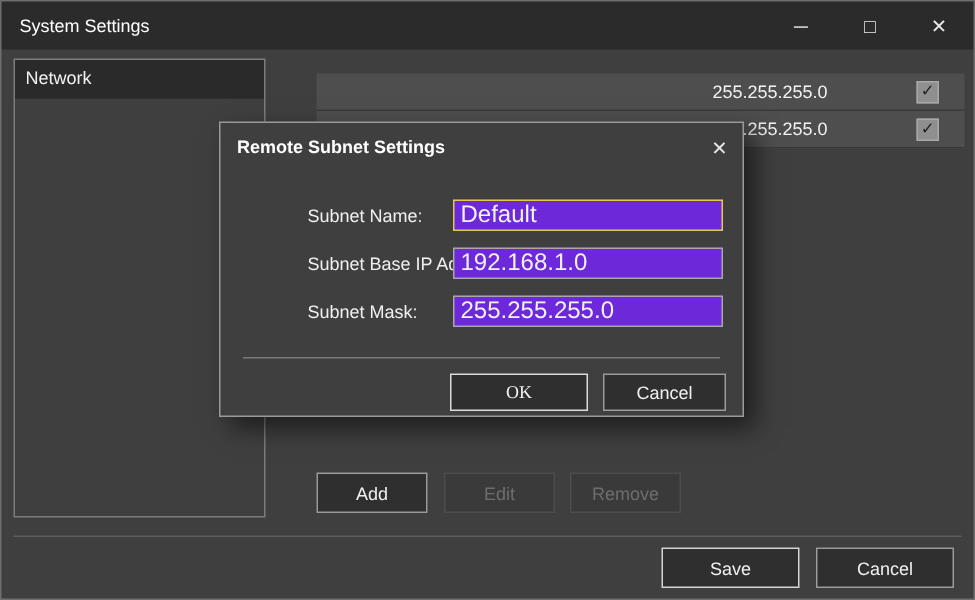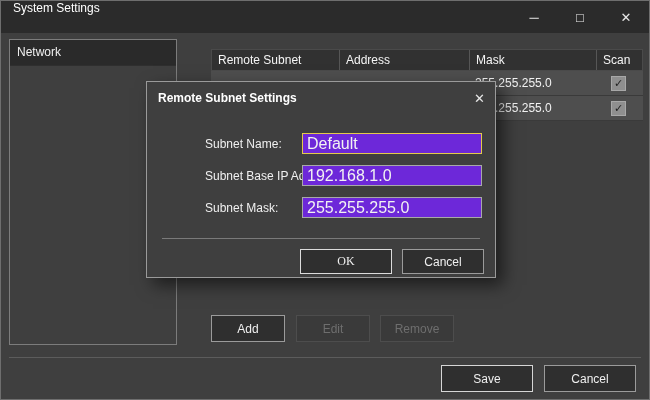--- a/index.html
+++ b/index.html
@@ -3,21 +3,21 @@
 <meta charset="utf-8">
 <style>
   * { margin:0; padding:0; box-sizing:border-box; }
   body { background:#1e1e1e; font-family:"Liberation Sans", sans-serif; }
   .window {
     position:relative; width:650px; height:400px;
     background:#3f3f3f; border:1px solid #6e6e6e;
     color:#f0f0f0; font-size:12px; overflow:hidden;
   }
   
-  .titlebar { position:absolute; top:0; left:0; right:0; height:32px; background:#2b2b2b; display:flex; align-items:flex-start; }
+  .titlebar { position:absolute; top:0; left:0; right:0; height:32px; background:#2b2b2b; display:flex; align-items:center; }
   .title { padding-left:12px; color:#ffffff; }
   .win-controls { margin-left:auto; display:flex; height:100%; }
   .win-btn { width:46px; height:100%; display:flex; align-items:center; justify-content:center;
              color:#e8e8e8; font-size:13px; background:transparent; border:none; font-family:inherit; }
   
   .sidebar { position:absolute; left:8px; top:38px; width:168px; height:306px;
              border:1px solid #7c7c7c; background:#3f3f3f; }
   .side-item { height:26px; line-height:25px; padding-left:7px; background:#424242; border-bottom:1px solid #2f2f2f; }
   .side-item.selected { background:#2a2a2a; }
   
@@ -76,26 +76,20 @@
         <span>✕</span>
       </button>
     </div>
   </div>
 
   <div class="sidebar">
     <div class="side-item selected">Network</div>
   </div>
 
   <div class="grid">
-    <div class="thead">
-      <div class="th c0">Remote Subnet</div>
-      <div class="th c1">Address</div>
-      <div class="th c2">Mask</div>
-      <div class="th c3">Scan</div>
-    </div>
     <div class="trow">
       <div class="td c0"></div>
       <div class="td c1"></div>
       <div class="td c2">255.255.255.0</div>
       <div class="td c3 td-scan">
         <span class="checkbox">
           <span>✓</span>
         </span>
       </div>
     </div>

